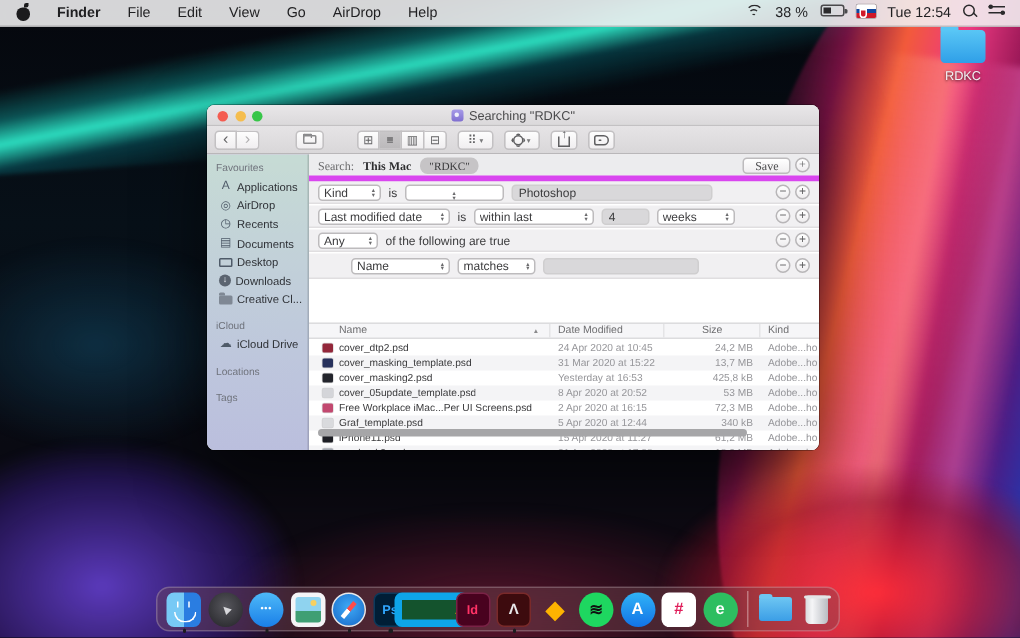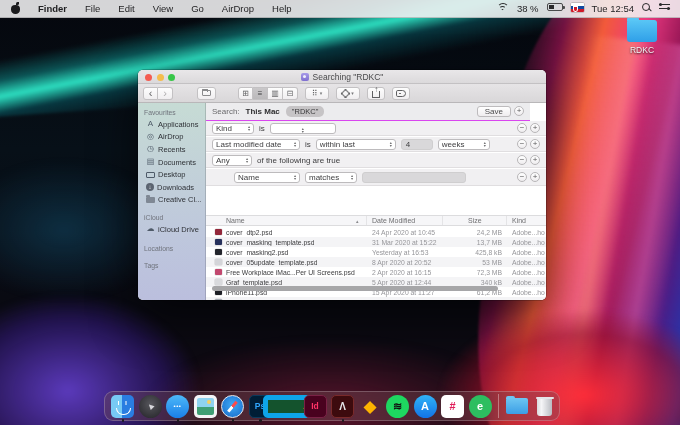--- a/index.html
+++ b/index.html
@@ -116,22 +116,22 @@
   .sb-head { color:#6f737c; font-size:6.8px; padding:3px 0 2px 6px; }
   .sb-item { display:flex; align-items:center; gap:3px; padding:1.8px 0 1.8px 8px; white-space:nowrap; overflow:hidden; }
   .sb-ic { width:9px; flex:none; color:#4e5a68; font-size:8px; line-height:8px; text-align:center; }
   .sb-circ { width:8px; height:8px; border-radius:50%; background:#5b6470; color:#eef0f4; font-size:6px; line-height:8px; text-align:center; }
   .sb-folder { width:9px; height:6px; background:#7f8894; border-radius:1px; position:relative; }
   .sb-folder:before { content:""; position:absolute; left:0; top:-1.6px; width:3.5px; height:1.6px; background:#7f8894; border-radius:1px 1px 0 0; }
   .sb-desktop { width:9px; height:6px; border:1px solid #4e5a68; border-radius:1px; }
 
   
   .main { flex:1; position:relative; background:#fff; }
-  .srow { position:absolute; left:0; right:16px; top:0; height:18px; background:#ececee; border-bottom:1px solid #d946ef;
-    display:flex; align-items:center; padding:0 6px; gap:6px; }
+  .srow { position:absolute; left:0; right:0; top:0; height:18px; background:#ececee; border-bottom:4px solid #d946ef;
+    display:flex; align-items:center; padding:0 6px; gap:6px;font-family:Liberation Serif, serif; }
   .srow .lab { color:#6a6a6c; }
   .srow .scope { font-weight:bold; color:#2e2e30; }
   .token { background:#c6c4c6; border-radius:5px; padding:1px 6px; color:#39393b; font-size:7.5px; }
   .save-btn { margin-left:auto; height:11px; padding:0 7px; border:1px solid #bdbbbd; border-radius:3px;
     background:linear-gradient(180deg,#fff,#efedef); color:#4a4a4c; display:flex; align-items:center; }
   .rbtn { width:10px; height:10px; border:1px solid #b8b6b8; border-radius:50%; background:linear-gradient(180deg,#fff,#efedef);
     color:#5a5a5c; font-size:8px; line-height:8px; text-align:center; flex:none; }
   .crow { position:absolute; left:0; right:0; height:15px; background:#f1f0f2; border-bottom:1px solid #e0dee0;
     display:flex; align-items:center; padding:0 6px; gap:5px; color:#3c3c3e; }
   .sel { height:11px; background:#fff; border:1px solid #bdbbbd; border-radius:3px; display:flex; align-items:center;
@@ -353,20 +353,21 @@
             </span>
           </span>
         <span>is</span>
         <span class="sel" style="width:66px;flex-direction:column;">
             <span class="cap">Other</span>
             <span class="arrows">
               <span>▴</span>
               <span>▾</span>
             </span>
           </span>
+        <span class="fld" style="width:134px;">Photoshop</span>
         <div class="right">
           <span class="rbtn">−</span>
           <span class="rbtn">+</span>
         </div>
       </div>
 
       <div class="crow" style="top:34px;">
         <span class="sel" style="width:88px;">
             <span class="cap">Last modified date</span>
             <span class="arrows">

